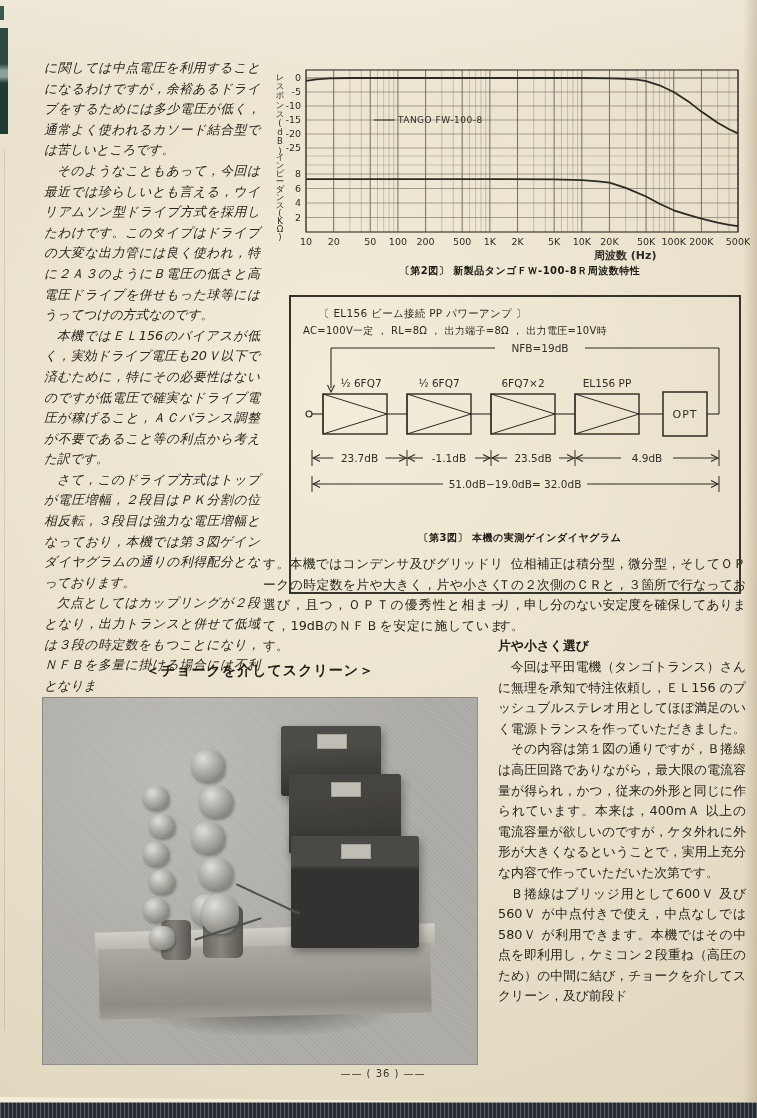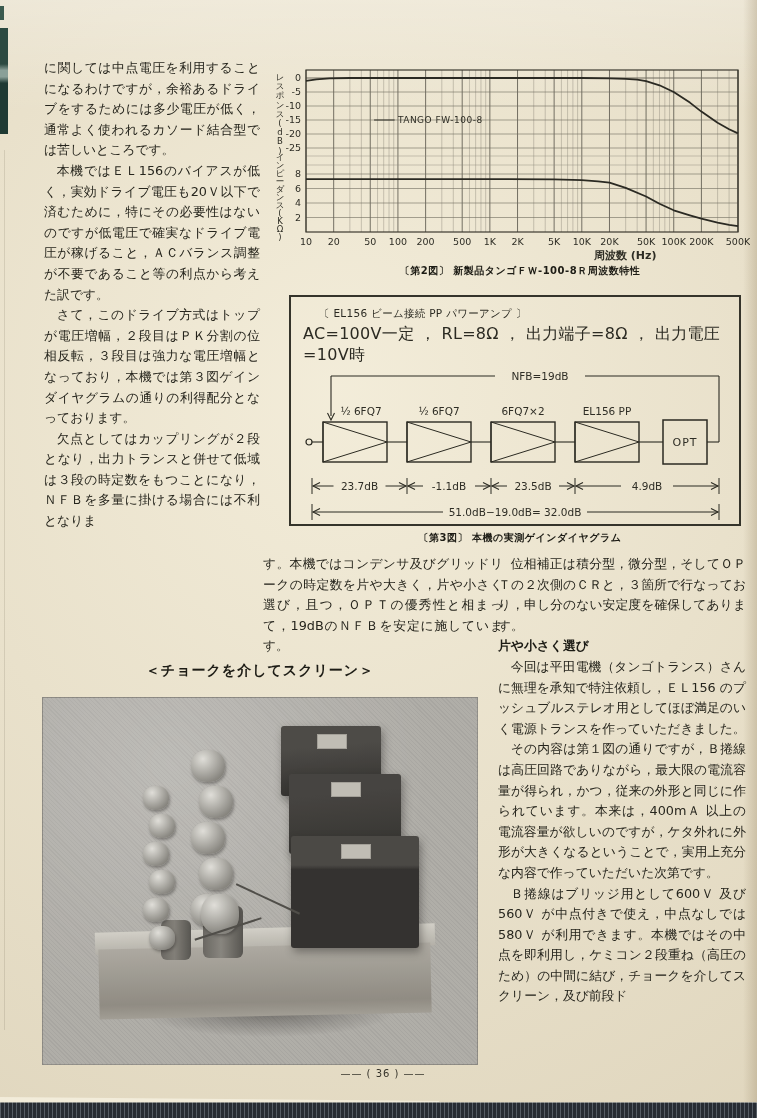--- a/index.html
+++ b/index.html
@@ -13,36 +13,36 @@
   .binding-mark{position:absolute;left:0;top:28px;width:8px;height:106px;
     background:linear-gradient(#2c4a41 0 34%, #8aa098 40% 46%, #1f3a33 52% 100%);}
   .binding-speck{position:absolute;left:0;top:6px;width:4px;height:14px;background:#3a5a4e;}
   .crease{position:absolute;left:4px;top:150px;height:880px;width:1px;background:rgba(90,80,60,.15);}
 
   .txt{position:absolute;color:#26251d;font-size:12.8px;line-height:20.6px;
     text-align:justify;text-justify:inter-ideograph;}
   .txt p{margin:0;}
   .txt p.indent{text-indent:1em;}
   .txt p.bold{font-weight:bold;color:#1b1a13;}
-  .col1{left:44px;top:58px;width:216px;}
+  .col1{left:44px;top:58px;width:216px;font-style:italic;}
   .col2{left:263px;top:554px;width:240px;}
   .col3{left:498px;top:554px;width:248px;}
 
   .caption{position:absolute;font-weight:bold;color:#1d1c15;font-size:10px;text-align:center;letter-spacing:.5px;}
   .fig2-cap{left:300px;top:264px;width:440px;}
   .fig3-cap{left:300px;top:531px;width:440px;}
   .photo-cap{left:42px;top:662px;width:436px;font-size:14px;letter-spacing:1px;}
 
   .chart{position:absolute;left:264px;top:62px;width:486px;height:202px;}
   svg text{font-family:"DejaVu Sans","Liberation Sans",sans-serif;fill:#2e2d25;}
 
-  .fig3-box{position:absolute;left:289px;top:295px;width:452px;height:231px;
+  .fig3-box{position:absolute;left:289px;top:295px;width:452px;height:299px;
     border:2px solid #35342b;box-sizing:border-box;padding:10px 18px 2px 8px;}
   .fig3-box .h1{font-size:10.5px;color:#2b2a22;margin-left:20px;letter-spacing:.3px;}
-  .fig3-box .h2{font-size:16px;color:#2b2a22;margin-top:3px;margin-left:4px;letter-spacing:.3px;}
+  .fig3-box .h2{font-size:10px;color:#2b2a22;margin-top:3px;margin-left:4px;letter-spacing:.3px;}
 
   .photo{position:absolute;left:42px;top:697px;width:436px;height:368px;overflow:hidden;
     background-color:#b4b0a5;
     background-image:radial-gradient(circle at 30% 18%, rgba(255,255,255,.20), rgba(255,255,255,0) 60%),
       repeating-linear-gradient(45deg, rgba(0,0,0,.045) 0 1px, rgba(0,0,0,0) 1px 3px);
     border:1px solid rgba(80,75,60,.35);box-sizing:border-box;
     filter:saturate(.55) contrast(.95);}
   .photo div{position:absolute;}
   .ph-shadow{left:55px;top:278px;width:340px;height:70px;
     background:radial-gradient(50% 50% at 50% 50%, rgba(50,45,40,.5), rgba(50,45,40,0) 75%);}
@@ -75,20 +75,21 @@
 <body>
 
 <div class="page">
   <div class="right-shade"></div>
   <div class="binding-speck"></div>
   <div class="binding-mark"></div>
   <div class="crease"></div>
 
   <div class="txt col1">
       <p class="">に関しては中点電圧を利用することになるわけですが，余裕あるドライブをするためには多少電圧が低く，通常よく使われるカソード結合型では苦しいところです。</p>
+      <p class="indent ">そのようなこともあって，今回は最近では珍らしいとも言える，ウイリアムソン型ドライブ方式を採用したわけです。このタイプはドライブの大変な出力管には良く使われ，特に２Ａ３のようにＢ電圧の低さと高電圧ドライブを併せもった球等にはうってつけの方式なのです。</p>
       <p class="indent ">本機ではＥＬ156のバイアスが低く，実効ドライブ電圧も20Ｖ以下で済むために，特にその必要性はないのですが低電圧で確実なドライブ電圧が稼げること，ＡＣバランス調整が不要であること等の利点から考えた訳です。</p>
       <p class="indent ">さて，このドライブ方式はトップが電圧増幅，２段目はＰＫ分割の位相反転，３段目は強力な電圧増幅となっており，本機では第３図ゲインダイヤグラムの通りの利得配分となっております。</p>
       <p class="indent ">欠点としてはカップリングが２段となり，出力トランスと併せて低域は３段の時定数をもつことになり，ＮＦＢを多量に掛ける場合には不利となりま</p>
     </div>
   <div class="txt col2">
       <p class="">す。本機ではコンデンサ及びグリッドリークの時定数を片や大きく，片や小さく選び，且つ，ＯＰＴの優秀性と相まって，19dBのＮＦＢを安定に施しています。</p>
     </div>
   <div class="txt col3">
       <p class="indent ">位相補正は積分型，微分型，そしてＯＰＴの２次側のＣＲと，３箇所で行なっており，申し分のない安定度を確保してあります。</p>
       <p class="bold">片や小さく選び</p>

